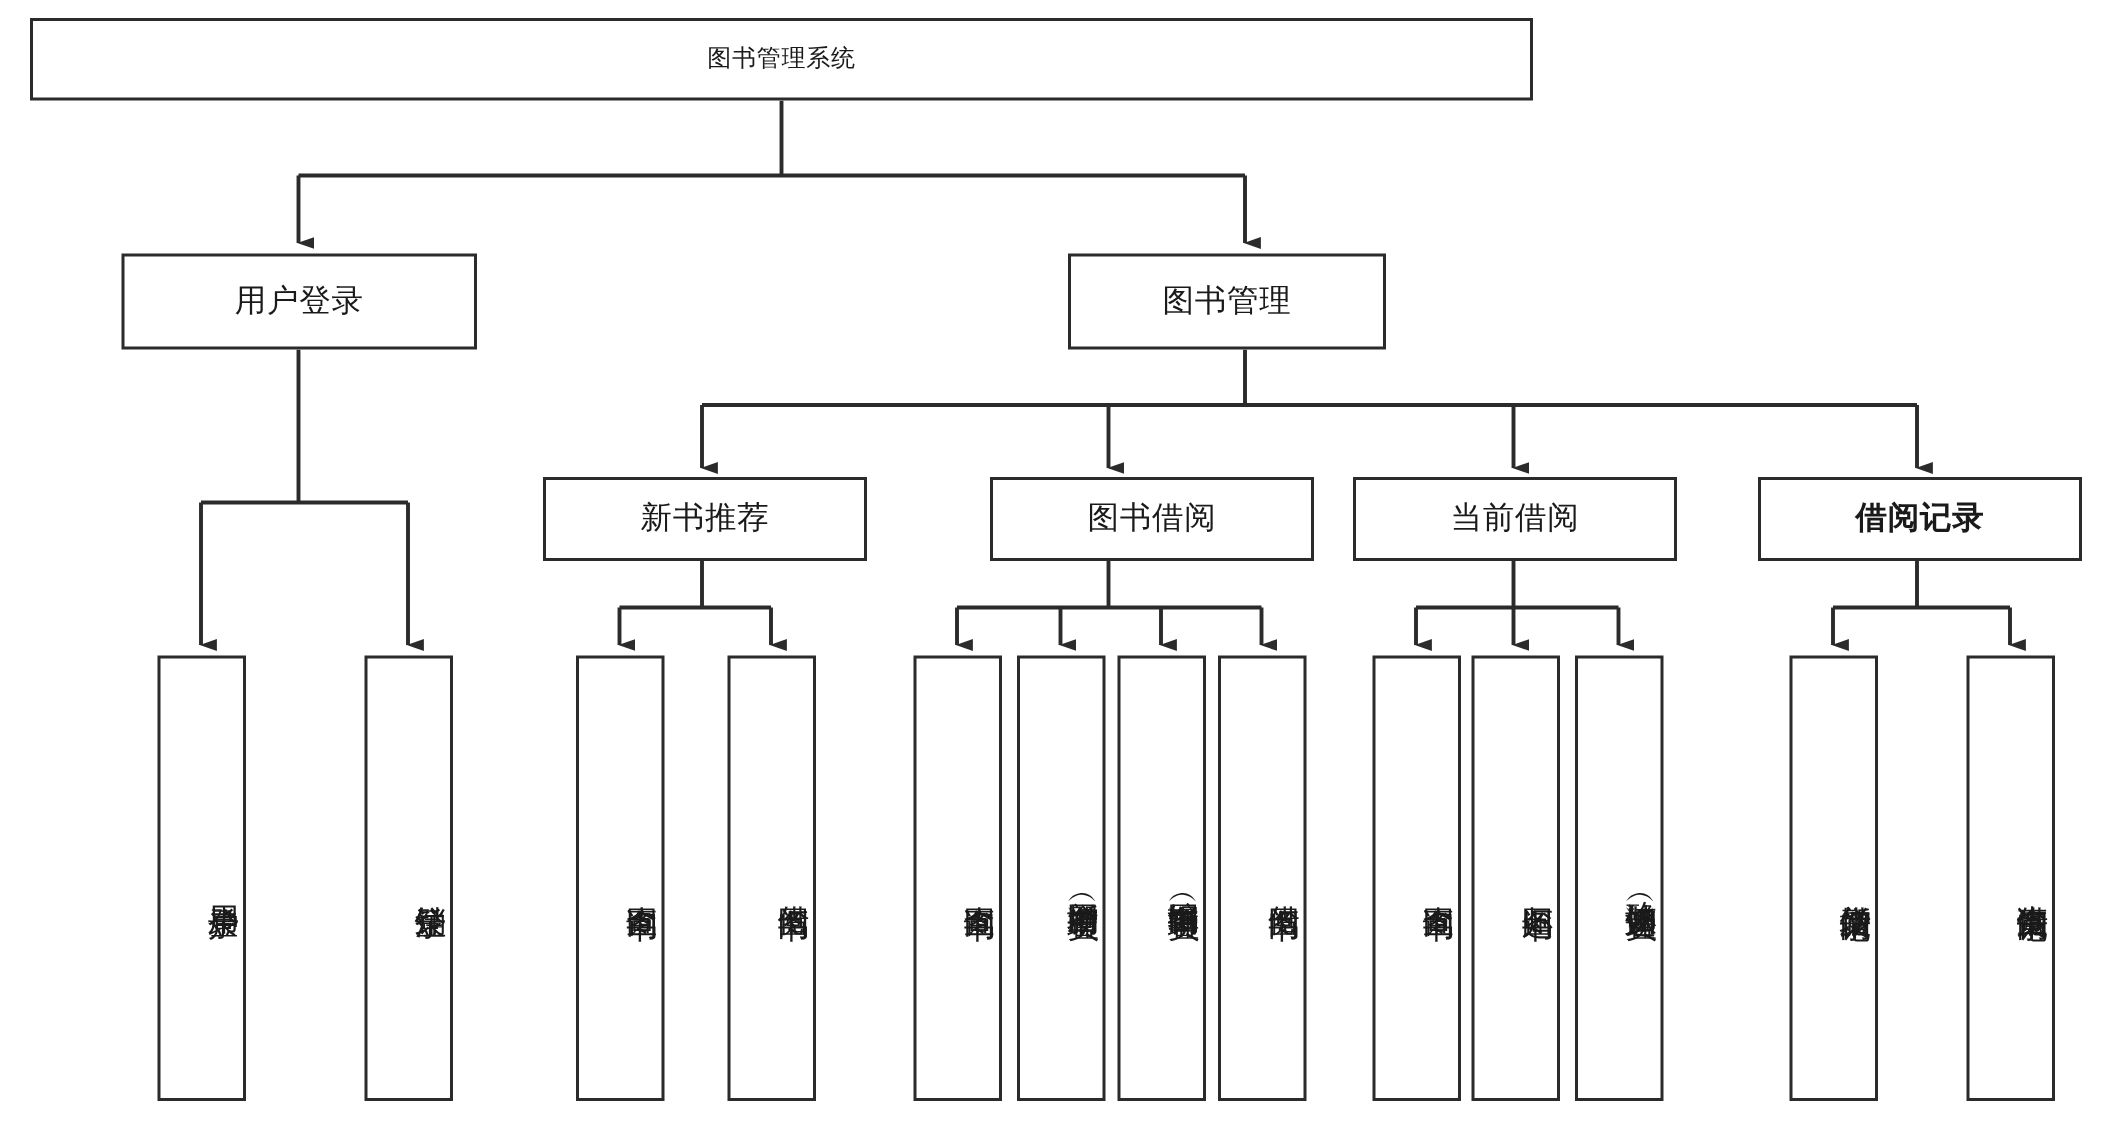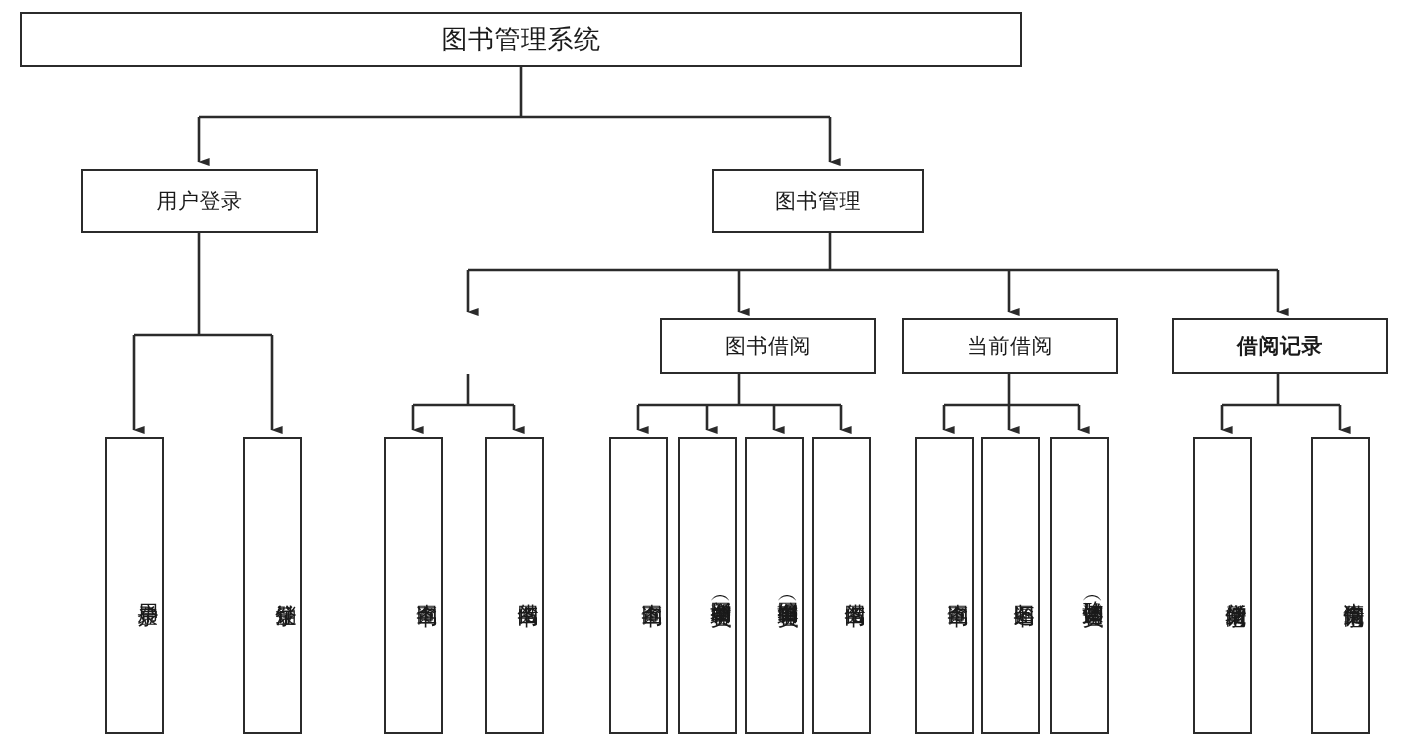--- a/index.html
+++ b/index.html
@@ -36,21 +36,21 @@
     color: #1a1a1a;
     z-index: 2;
   }
   .node-h {
     font-size: 21px;
     letter-spacing: 0.5px;
     line-height: 1.2;
     white-space: nowrap;
   }
   .node-root {
-    font-size: 26px;
+    font-size: 16px;
   }
   .node-v {
     writing-mode: vertical-rl;
     text-orientation: upright;
     font-size: 21px;
     line-height: 1.32;
     letter-spacing: 1px;
     align-items: flex-start;
     justify-content: center;
     padding-top: 6px;
@@ -132,20 +132,23 @@
     <span>图书管理系统</span>
   </div>
 
   <div class="node node-h" style="left:81px; top:169px; width:237px; height:64px;">
     <span>用户登录</span>
   </div>
   <div class="node node-h" style="left:712px; top:169px; width:212px; height:64px;">
     <span>图书管理</span>
   </div>
 
+  <div class="node node-h" style="left:362px; top:318px; width:216px; height:56px;">
+    <span>新书推荐</span>
+  </div>
   <div class="node node-h" style="left:632px; top:318px; width:216px; height:56px;margin-left:28px;">
     <span>图书借阅</span>
   </div>
   <div class="node node-h" style="left:902px; top:318px; width:216px; height:56px;">
     <span>当前借阅</span>
   </div>
   <div class="node node-h" style="left:1172px; top:318px; width:216px; height:56px;font-weight:bold;">
     <span>借阅记录</span>
   </div>
 

